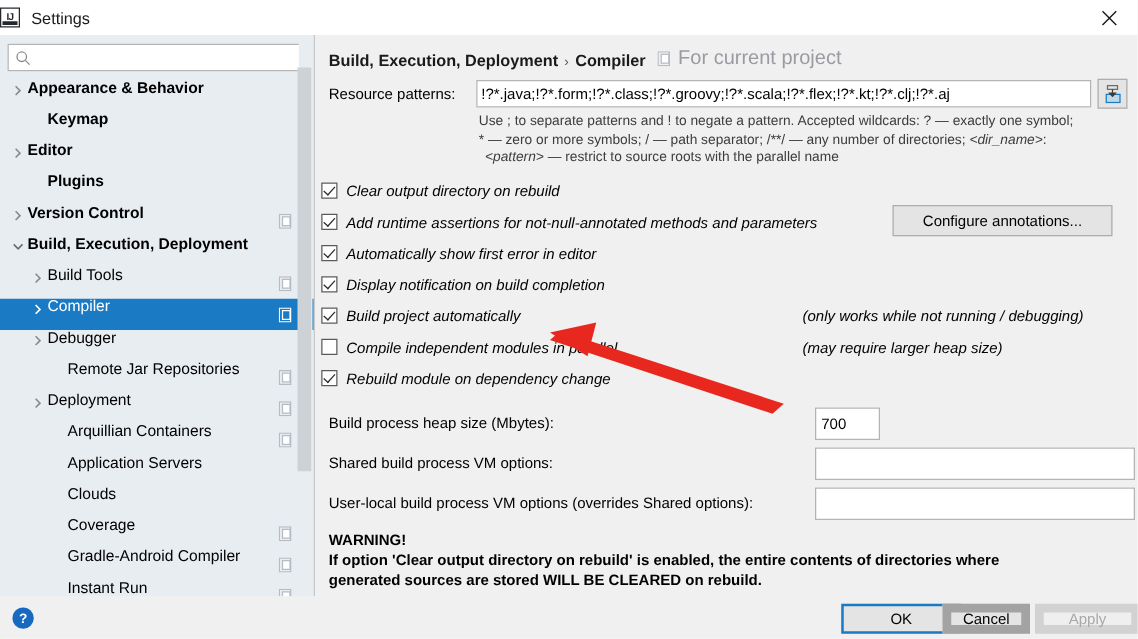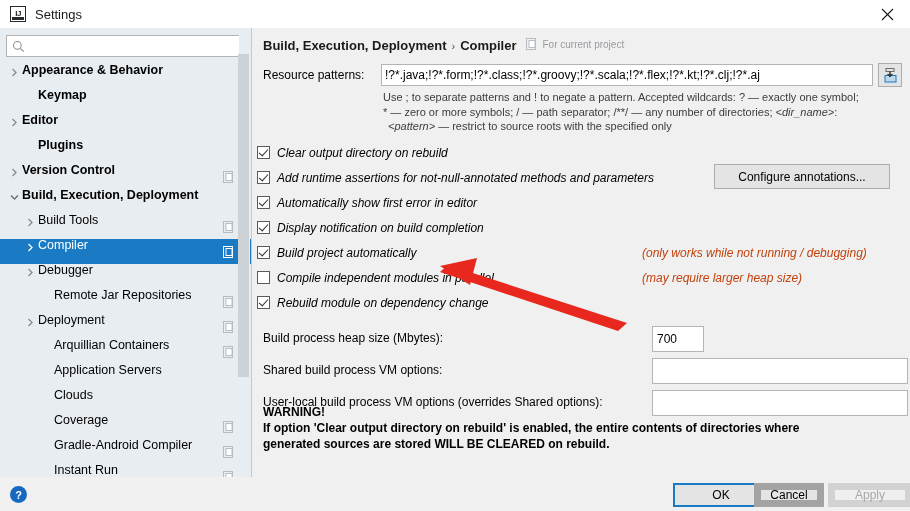--- a/index.html
+++ b/index.html
@@ -18,21 +18,21 @@
     background: #f0f0f0;
   }
 
   
   #titlebar {
     position: absolute; left: 0; top: 0; width: 910px; height: 28px;
     background: #ffffff;
     display: flex; align-items: center;
   }
   #ij-logo {
-    width: 16px; height: 16px; margin-left: 10px;
+    width: 16px; height: 16px; 
     background: #ffffff;
     border: 1.5px solid #24292e;
     position: relative;
     display: flex; align-items: center; justify-content: center;
     font-size: 8px; font-weight: bold; color: #24292e;
     font-family: "Liberation Sans", sans-serif;
     letter-spacing: -0.5px;
     line-height: 1;
   }
   #ij-logo::after {
@@ -113,21 +113,21 @@
   }
   #breadcrumb {
     position: absolute; left: 10px; top: 10px;
     display: flex; align-items: baseline;
     white-space: nowrap;
   }
   #bc-main { font-size: 13px; font-weight: bold; color: #1a1a1a; }
   #bc-sep { font-size: 11px; color: #555; margin: 0 5px; }
   #bc-leaf { font-size: 13px; font-weight: bold; color: #1a1a1a; }
   #bc-scope {
-    margin-left: 10px; font-size: 10px; color: #999ba0;
+    margin-left: 10px; font-size: 16px; color: #999ba0;
     display: flex; align-items: center;
   }
   #bc-scope .proj-icon-inline { margin-right: 4px; width:12px; height:12px; display:inline-block; }
 
   .row-label { font-size: 12px; color: #000; }
 
   #res-row {
     position: absolute; left: 10px; top: 36px; width: 640px; height: 22px;
     display: flex; align-items: center;
   }
@@ -166,21 +166,21 @@
   .cbox.checked::after {
     content: "";
     position: absolute; left: 3px; top: 0px;
     width: 4px; height: 8px;
     border: solid #2b2b2b;
     border-width: 0 1.6px 1.6px 0;
     transform: rotate(42deg);
   }
   .cb-text { font-size: 12px; color: #000; white-space: nowrap; }
   .cb-hint {
-    position: absolute; left: 385px; font-size: 12px; color: #c2410c;
+    position: absolute; left: 385px; font-size: 12px; color: #000000;
     white-space: nowrap;
   }
 
   #annot-btn {
     position: absolute; left: 461px; top: 136px;
     width: 176px; height: 25px;
     border: 1px solid #adadad; background: #e4e4e4;
     display: flex; align-items: center; justify-content: center;
     font-size: 12px; color: #000; cursor: default;
   }
@@ -192,21 +192,21 @@
     position: absolute; height: 22px; top: 0;
     border: 1px solid #b4b4b4; background: #ffffff;
     font-family: "Liberation Sans", sans-serif; font-size: 12px;
     padding: 12px 4px; outline: none; color: #000;
   }
   #heap-input { left: 389px; width: 52px; }
   #shared-input { left: 389px; width: 256px; }
   #userlocal-input { left: 389px; width: 256px; }
 
   #warning {
-    position: absolute; left: 10px; top: 376px; width: 640px;
+    position: absolute; left: 10px; top: 396px; width: 640px;
     font-size: 12px; font-weight: bold; color: #000; line-height: 16px;
   }
 
   
   #bottombar {
     position: absolute; left: 0; top: 477px; width: 910px; height: 34px;
     background: #f0f0f0;
   }
   #help-circle {
     position: absolute; left: 10px; top: 9px;
@@ -443,21 +443,21 @@
           <rect x="3" y="0.5" width="8" height="3" fill="none" stroke="#6b6b6b" stroke-width="1"></rect>
           <rect x="2" y="7.5" width="11" height="6.5" fill="#bcd8ea" stroke="#1a7bc4" stroke-width="1"></rect>
           <path d="M7 3.5 L7 7 M7 9 L7 3.5 M4.6 6.4 L7 9 L9.4 6.4 Z" fill="#3c3c3c" stroke="#3c3c3c" stroke-width="1"></path>
         </svg>
       </div>
     </div>
 
     <div id="help-text">
       <div>Use ; to separate patterns and ! to negate a pattern. Accepted wildcards: ? — exactly one symbol;</div>
       <div><span>* — zero or more symbols; / — path separator; /**/ — any number of directories; </span><i>&lt;dir_name&gt;</i><span>:</span></div>
-      <div style="padding-left:5px"><i>&lt;pattern&gt;</i><span> — restrict to source roots with the specified only</span></div>
+      <div style="padding-left:5px"><i>&lt;pattern&gt;</i><span> — restrict to source roots with the parallel name</span></div>
     </div>
 
     <div id="checkbox-list">
         <div class="cb-row">
           <span class="cbox checked"></span>
           <span class="cb-text">Clear output directory on rebuild</span>
         </div>
         <div class="cb-row">
           <span class="cbox checked"></span>
           <span class="cb-text">Add runtime assertions for not-null-annotated methods and parameters</span>

